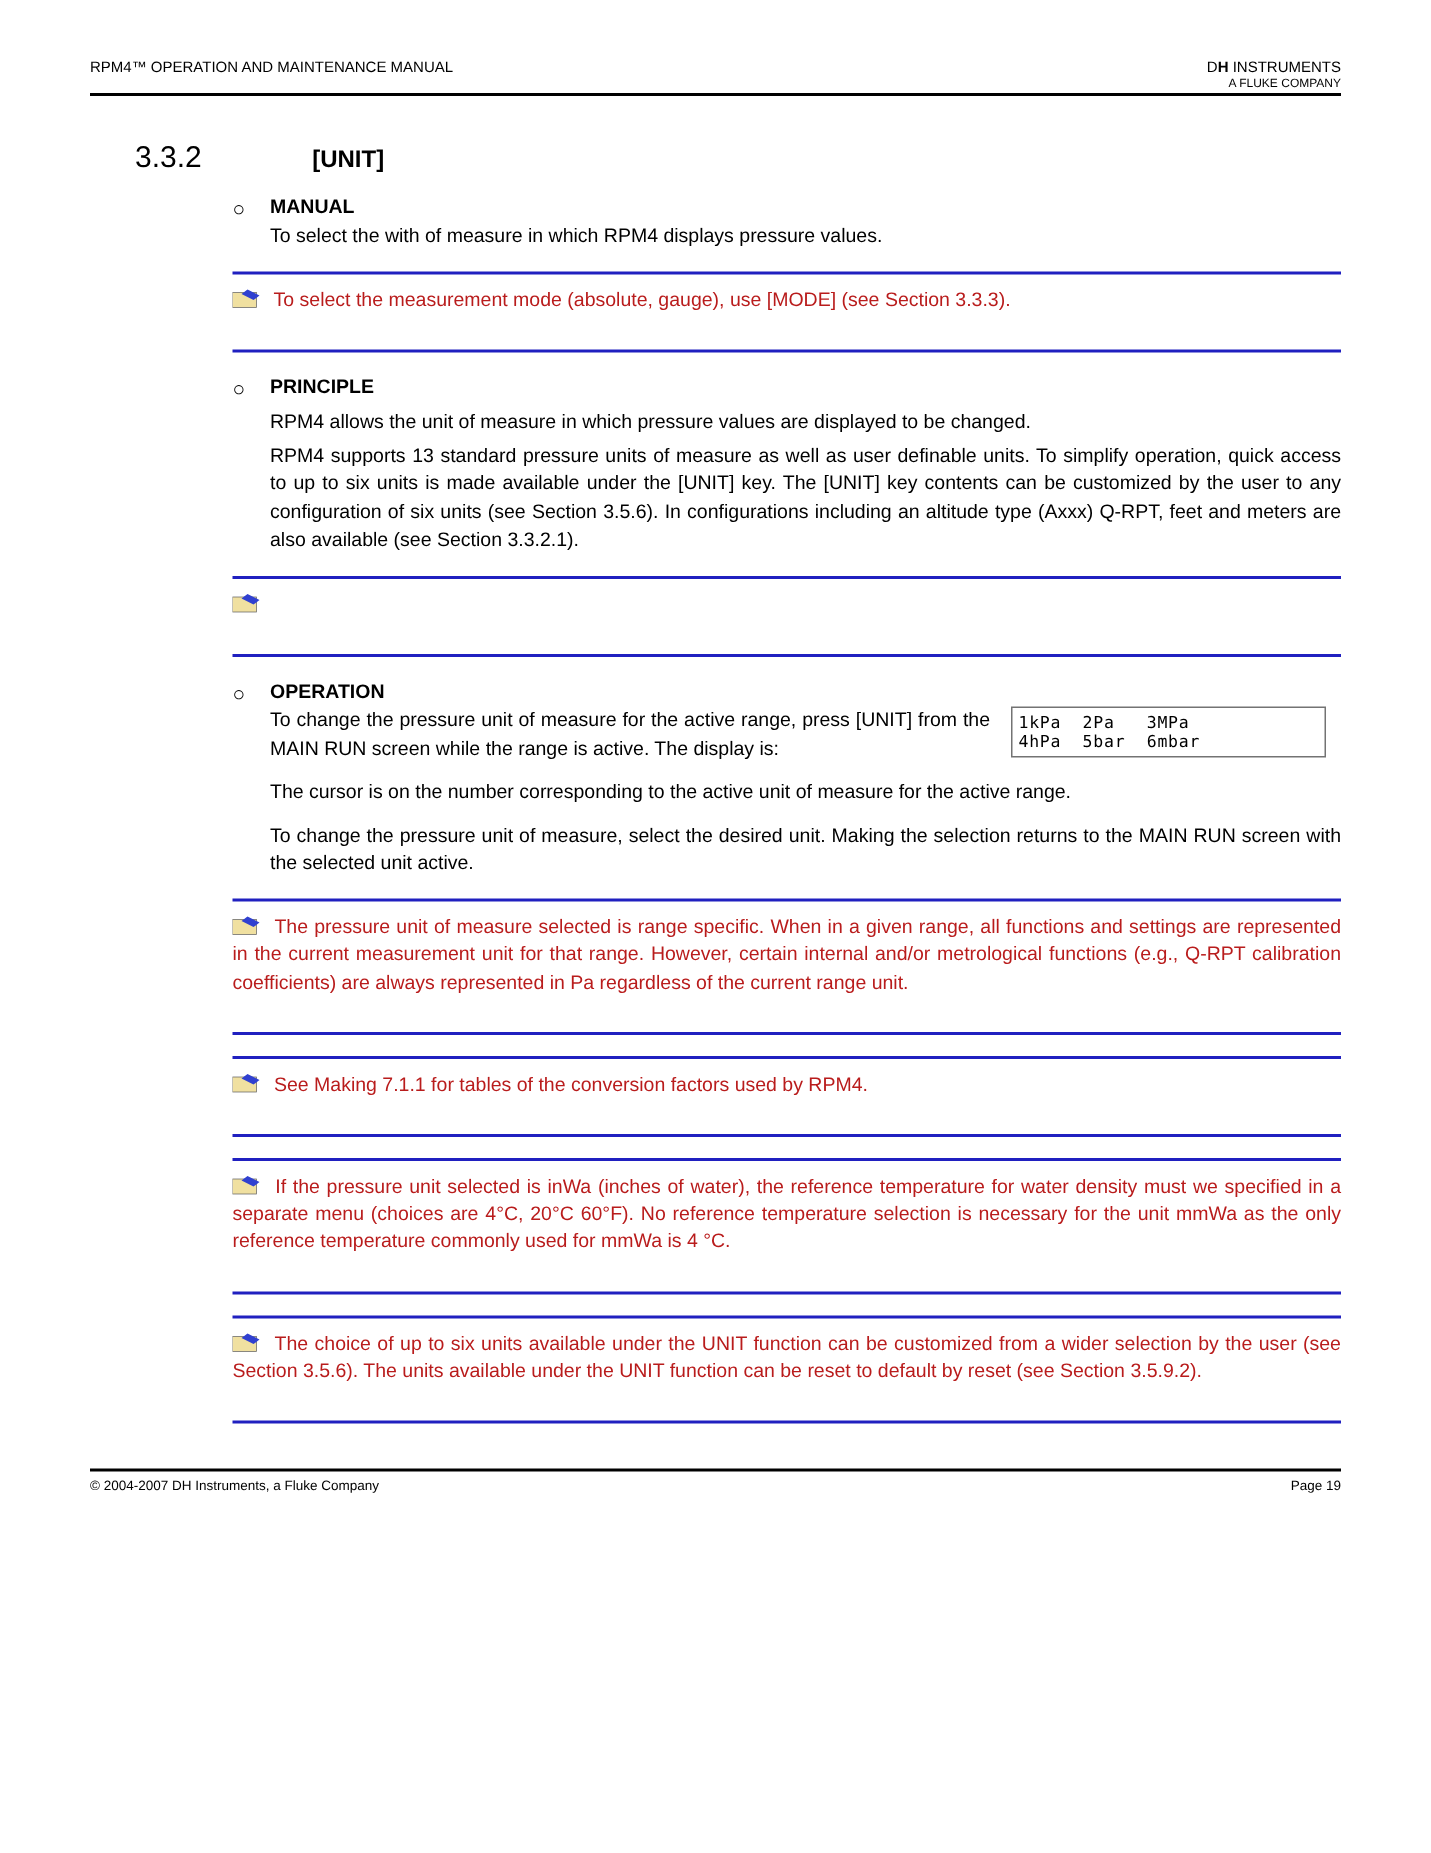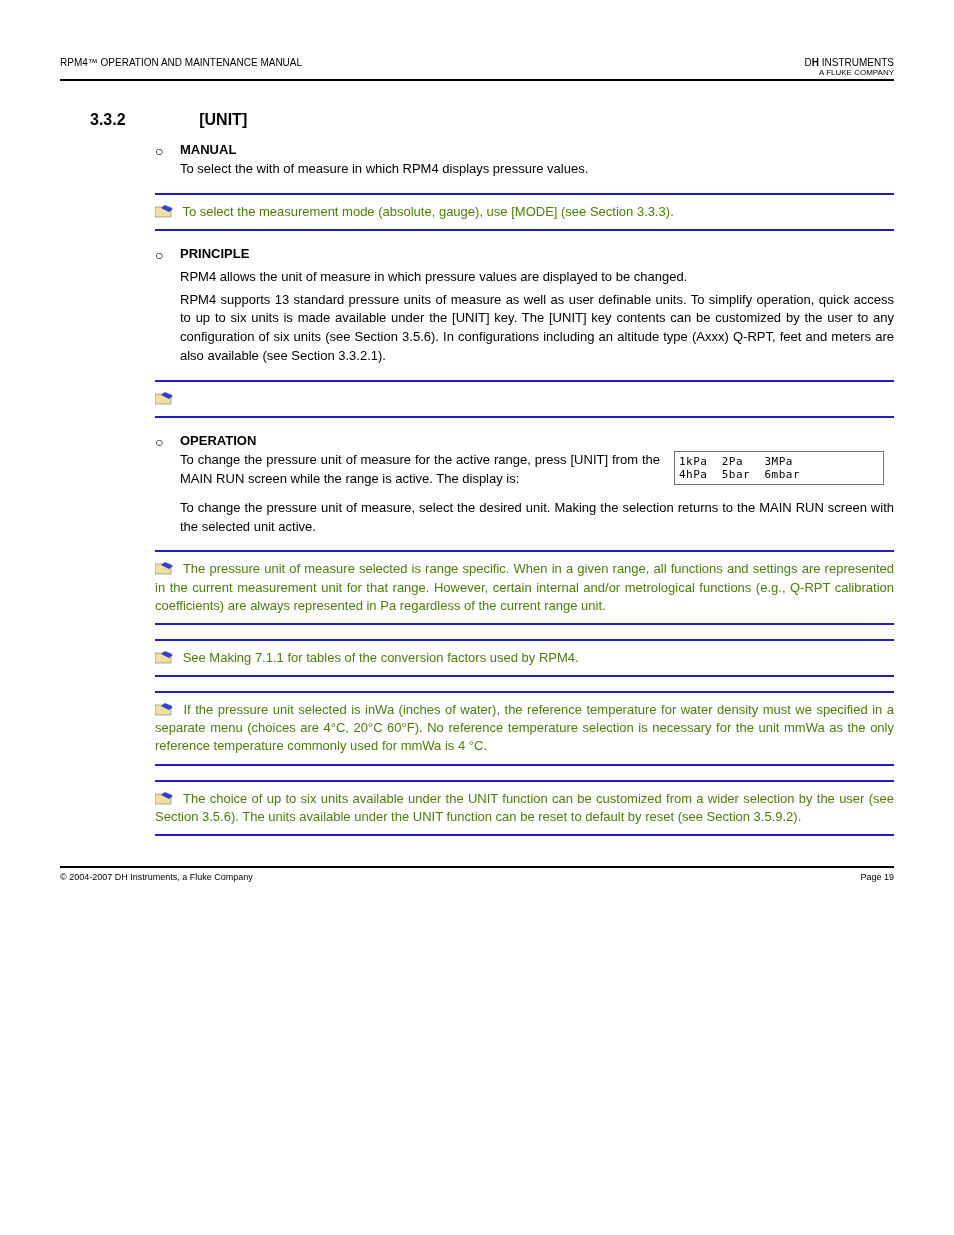--- a/index.html
+++ b/index.html
@@ -5,39 +5,39 @@
   body {
     margin: 0;
     padding: 0;
     background: white;
     font-family: Arial, sans-serif;
     font-size: 13px;
     color: #000;
   }
   .page {
     width: 954px;
-    margin: 17px auto;
+    margin: 0 auto;
     padding: 40px 60px 30px 60px;
     box-sizing: border-box;
   }
   .header {
     border-bottom: 2px solid #000;
     padding-bottom: 2px;
     margin-bottom: 30px;
     display: flex;
     justify-content: space-between;
     font-size: 10px;
     font-family: Arial, sans-serif;
   }
   .header-right {
     text-align: right;
   }
   .section-num {
-    font-weight: bold;
-    font-size: 16px;
+    font-weight: normal;
+    font-size: 20px;
     margin-left: 0;
   }
   .section-title {
     font-weight: bold;
     font-size: 16px;
     margin-left: 70px;
     display: inline;
   }
   .section-row {
     margin-top: 8px;
@@ -70,22 +70,22 @@
   }
   .note-rule-top {
     border-top: 2px solid #2020c0;
     height: 0;
   }
   .note-rule-bot {
     border-bottom: 2px solid #2020c0;
     height: 0;
   }
   .note-body {
-    color: #4d7c0f;
-    padding: 8px 0 8px 0;
+    color: #b91c1c;
+    padding: 8px 0 24px 0;
     font-family: 'Comic Sans MS', cursive, sans-serif;
     font-size: 13px;
     line-height: 1.4;
     text-align: justify;
   }
   .note-icon {
     display: inline-block;
     width: 22px;
     height: 16px;
     vertical-align: -3px;
@@ -192,20 +192,21 @@
 
     <div class="bullet-block">
       <div class="bullet-sym">○</div>
       <div class="bullet-text clearfix">
         <span class="label">OPERATION</span><br>
         <div class="op-float">
           <div class="screen-box"><span>1kPa  2Pa   3MPa</span>
 <span>4hPa  5bar  6mbar</span></div>
         </div>
         <div style="text-align:justify;">To change the pressure unit of measure for the active range, press [UNIT] from the MAIN RUN screen while the range is active. The display is:</div>
+        <div style="margin-top:10px; text-align:justify;">The cursor is on the number corresponding to the active unit of measure for the active range.</div>
         <div style="margin-top:10px; text-align:justify;">To change the pressure unit of measure, select the desired unit. Making the selection returns to the MAIN RUN screen with the selected unit active.</div>
       </div>
     </div>
 
     <div class="note-box">
       <div class="note-rule-top"></div>
       <div class="note-body">
         <span class="note-icon">
           <svg width="22" height="16" viewBox="0 0 22 16">
               <rect x="0" y="4" width="16" height="10" fill="#f0e0a0" stroke="#666" stroke-width="0.5"></rect>

